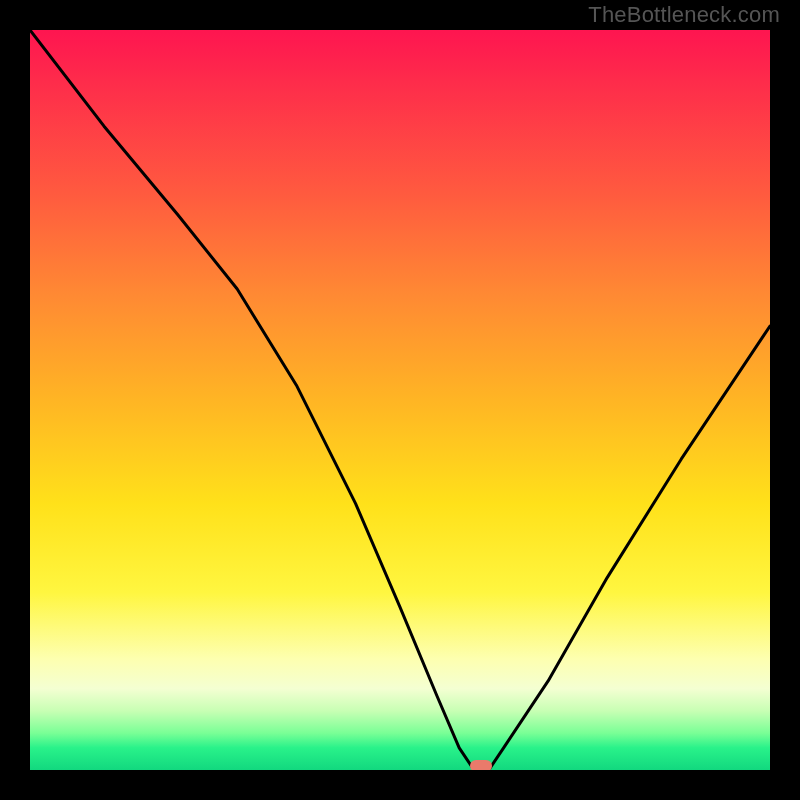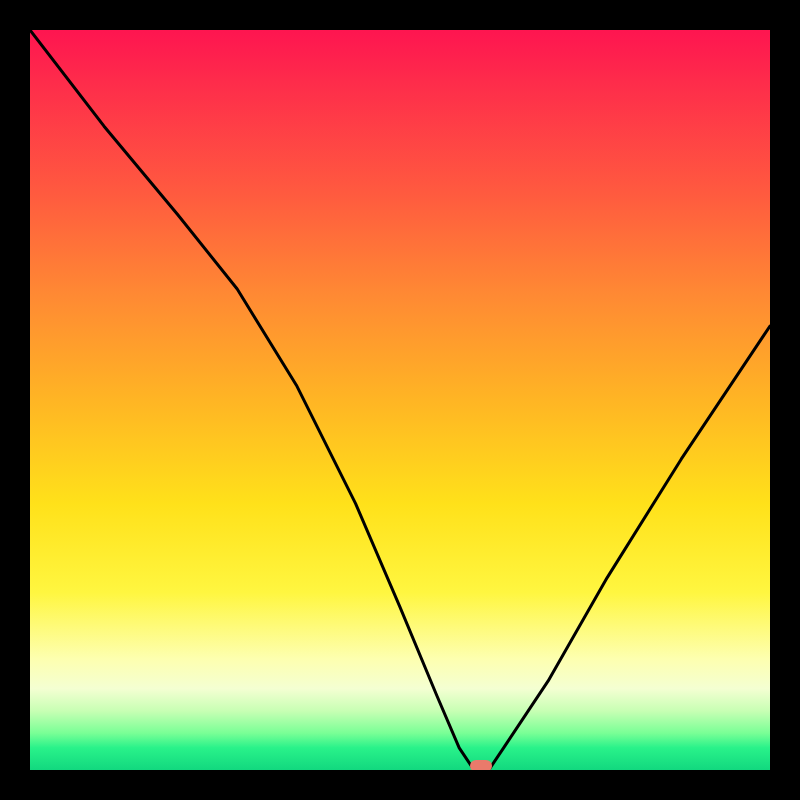--- a/index.html
+++ b/index.html
@@ -68,20 +68,21 @@
     border-radius: 6px;
     background: #ea7a6b;
     z-index: 3;
     transform: translate(-50%, -50%);
   }
 </style>
 </head>
 <body>
 
 <div class="frame">
+  <div class="watermark">TheBottleneck.com</div>
 
   <div class="plot-area">
     <div class="gradient"></div>
 
     <svg class="curve" viewBox="0 0 740 740" preserveAspectRatio="none">
       <path d="M0.0 0.0 L74.0 96.2 L148.0 185.0 L207.2 259.0 L266.4 355.2 L325.6 473.6 L370.0 577.2 L407.0 666.0 L429.2 717.8 L444.0 740.0 L458.8 740.0 L473.6 717.8 L518.0 651.2 L577.2 547.6 L651.2 429.2 L740.0 296.0" fill="none" stroke="#000" stroke-width="3" stroke-linejoin="round" stroke-linecap="round"></path>
     </svg>
 
     <div class="marker" style="left: 451.4px; top: 736px;"></div>
   </div>

